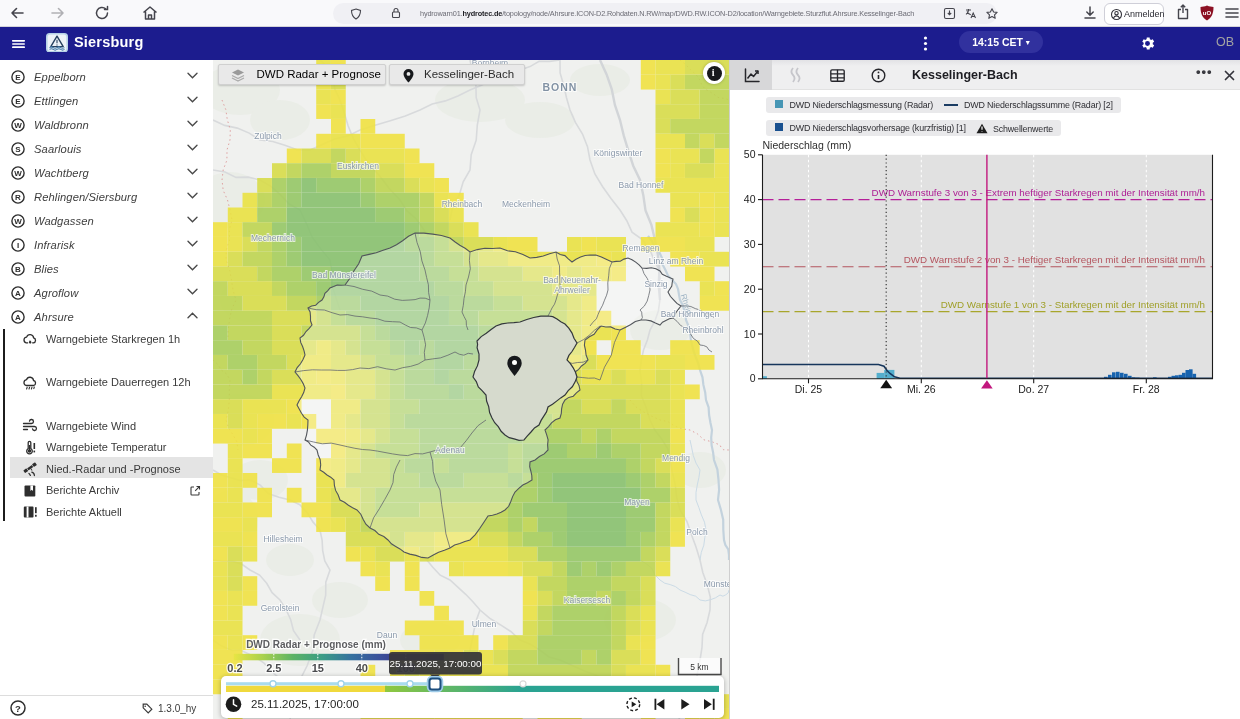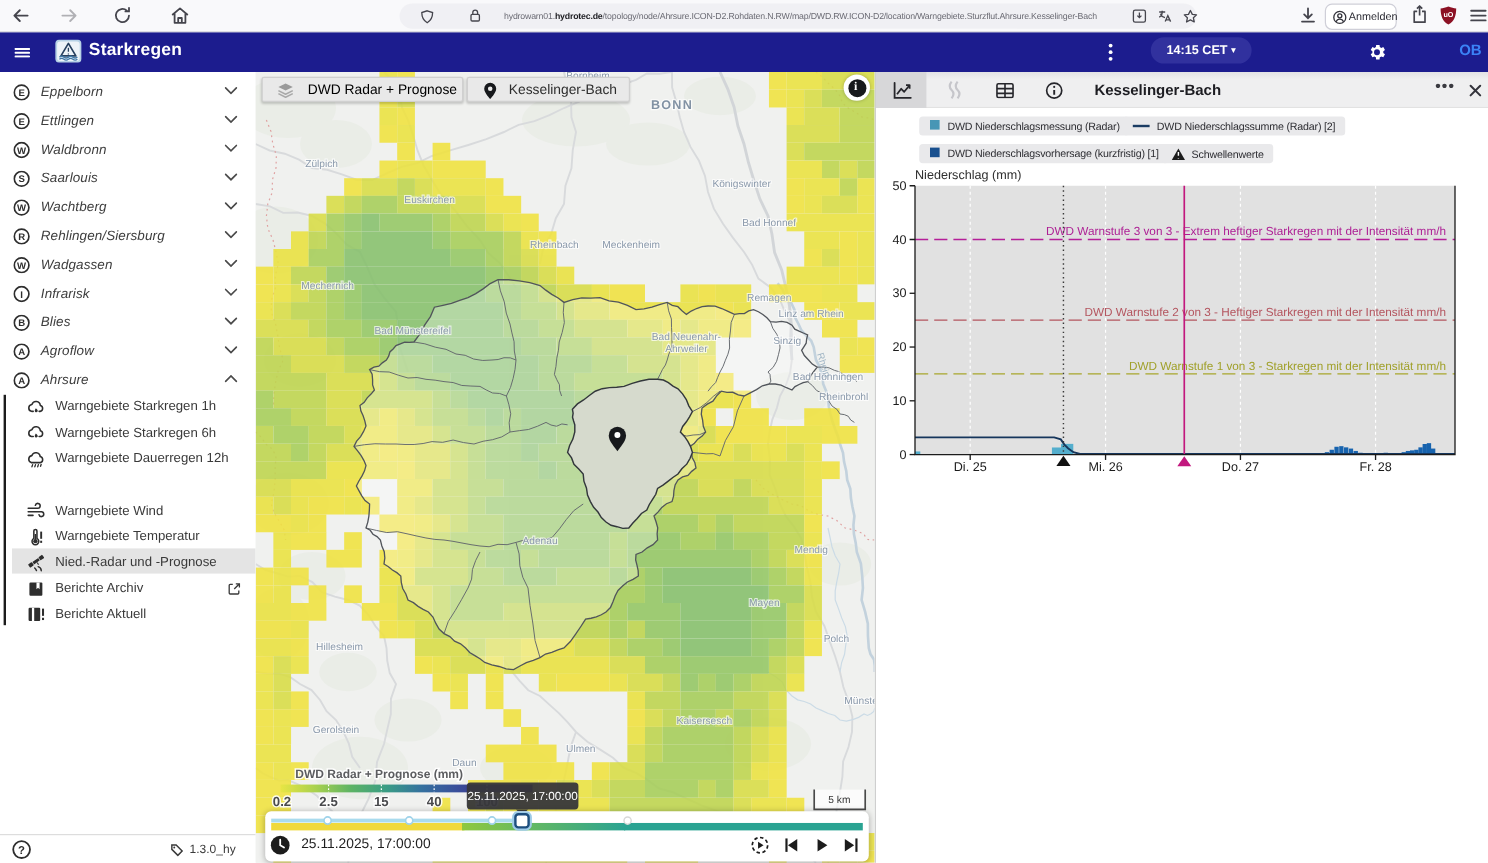--- a/index.html
+++ b/index.html
@@ -83,31 +83,31 @@
       <path d="M.8.8h11.4M.8 4h11.4M.8 7.2h11.4"></path>
     </svg>
 <svg style="position:absolute;left:46px;top:5.5px" width="22" height="19.5" viewBox="0 0 22 19.5">
       <rect x="0" y="0" width="22" height="19.5" rx="3.5" fill="#b7d2e6"></rect>
       <rect x="1.6" y="1.6" width="18.8" height="16.3" rx="2.5" fill="#edf3f8"></rect>
       <path d="M11 3.2 17.2 13.6H4.8z" fill="none" stroke="#27415f" stroke-width="1.4" stroke-linejoin="round"></path>
       <path d="M11 6.8v3.4M11 11.6v.8" stroke="#27415f" stroke-width="1.1"></path>
       <path d="M3.5 14.6q1.9-1.4 3.75 0t3.75 0 3.75 0 3.75 0" fill="none" stroke="#4179a8" stroke-width="1.1"></path>
       <path d="M3.5 16.4q1.9-1.4 3.75 0t3.75 0 3.75 0 3.75 0" fill="none" stroke="#4179a8" stroke-width="1.1"></path>
     </svg>
-<div style="position:absolute;left:74px;top:7px;font-size:14.5px;font-weight:bold;color:#fff;letter-spacing:.2px">Starkregen</div>
+<div style="position:absolute;left:74px;top:7px;font-size:14.5px;font-weight:bold;color:#fff;letter-spacing:.2px">Siersburg</div>
 <svg style="position:absolute;left:922px;top:9px" width="7" height="15" viewBox="0 0 7 15" fill="#fff">
       <circle cx="3.5" cy="2" r="1.6"></circle>
       <circle cx="3.5" cy="7.5" r="1.6"></circle>
       <circle cx="3.5" cy="13" r="1.6"></circle>
     </svg>
 <div style="position:absolute;left:959px;top:3.5px;width:84px;height:22.5px;background:#31319e;border-radius:11.5px;color:#fff;font-size:10.5px;font-weight:bold;text-align:center;line-height:22px">14:15 CET <span style="font-weight:normal;font-size:8px;position:relative;top:-1px">▾</span></div>
 <svg style="position:absolute;left:1139px;top:7.5px" width="17" height="17" viewBox="0 0 24 24" fill="#fff">
       <path d="M19.4 13a7.5 7.5 0 0 0 0-2l2-1.5-2-3.5-2.4 1a7.5 7.5 0 0 0-1.7-1L15 3.5h-4l-.3 2.5a7.5 7.5 0 0 0-1.7 1l-2.4-1-2 3.5 2 1.5a7.5 7.5 0 0 0 0 2l-2 1.5 2 3.5 2.4-1a7.5 7.5 0 0 0 1.7 1l.3 2.5h4l.3-2.5a7.5 7.5 0 0 0 1.7-1l2.4 1 2-3.5zM12 15.5A3.5 3.5 0 1 1 12 8.5a3.5 3.5 0 0 1 0 7z"></path>
     </svg>
-<div style="position:absolute;left:1216px;top:8px;font-size:12.5px;font-weight:bold;color:#3b82f6">OB</div>
+<div style="position:absolute;left:1216px;top:8px;font-size:12.5px;font-weight:normal;color:#a3a3a3">OB</div>
 </div>
 
 <div id="sidebar">
 <div class="srow" style="top:5px">
 <svg class="badge" width="14" height="14" viewBox="0 0 14 14">
         <circle cx="7" cy="7" r="6.1" fill="none" stroke="#2e2e2e" stroke-width="1.4"></circle>
         <text x="7" y="10" font-size="8" font-weight="bold" fill="#2e2e2e" text-anchor="middle">E</text>
       </svg>
 <div class="lbl">Eppelborn</div>
 <svg class="chev" width="11" height="7" viewBox="0 0 11 6.5" fill="none" stroke="#4a4a4a" stroke-width="1.4" stroke-linecap="round">
@@ -215,27 +215,20 @@
       </svg>
 </div>
 <div style="position:absolute;left:2.5px;top:269px;width:2px;height:192px;background:#1c1c1c"></div>
 <div style="position:absolute;left:10px;top:397px;width:203px;height:20.5px;background:#e4e4e4"></div>
 <div class="sub" style="top:268.8px">
 <svg class="ic" width="16" height="16" viewBox="0 0 16 16" fill="none" stroke="#2e2e2e" stroke-width="1.3" stroke-linecap="round" stroke-linejoin="round">
         <path d="M4.2 10.8A2.9 2.9 0 0 1 4.6 5.1 3.6 3.6 0 0 1 11.6 5.9 2.5 2.5 0 0 1 11.4 10.8H10.6M4.9 10.8h.8"></path>
         <path d="M7.9 8.2c-1.1 1.5-1.2 2.5-.5 3.1.6.5 1.5.4 1.9-.3.4-.8 0-1.6-1.4-2.8z" fill="#2e2e2e" stroke="none"></path>
       </svg>
 <div class="lbl">Warngebiete Starkregen 1h</div>
-</div>
-<div class="sub" style="top:290.4px">
-<svg class="ic" width="16" height="16" viewBox="0 0 16 16" fill="none" stroke="#2e2e2e" stroke-width="1.3" stroke-linecap="round" stroke-linejoin="round">
-        <path d="M4.2 10.8A2.9 2.9 0 0 1 4.6 5.1 3.6 3.6 0 0 1 11.6 5.9 2.5 2.5 0 0 1 11.4 10.8H10.6M4.9 10.8h.8"></path>
-        <path d="M7.9 8.2c-1.1 1.5-1.2 2.5-.5 3.1.6.5 1.5.4 1.9-.3.4-.8 0-1.6-1.4-2.8z" fill="#2e2e2e" stroke="none"></path>
-      </svg>
-<div class="lbl">Warngebiete Starkregen 6h</div>
 </div>
 <div class="sub" style="top:311.9px">
 <svg class="ic" width="16" height="16" viewBox="0 0 16 16" fill="none" stroke="#2e2e2e" stroke-width="1.3" stroke-linecap="round" stroke-linejoin="round">
         <path d="M4 10.5A3 3 0 0 1 4.5 4.7 3.6 3.6 0 0 1 11.5 5.5 2.6 2.6 0 0 1 11.8 10.5z"></path>
         <path d="M5.2 12.2l-.6 1.8M7.6 12.2 7 14M10 12.2l-.6 1.8M12.3 12 11.8 13.6" stroke-width="1.1"></path>
       </svg>
 <div class="lbl">Warngebiete Dauerregen 12h</div>
 </div>
 <div class="sub" style="top:376.6px">
 <svg class="ic" width="16" height="16" viewBox="0 0 16 16">

